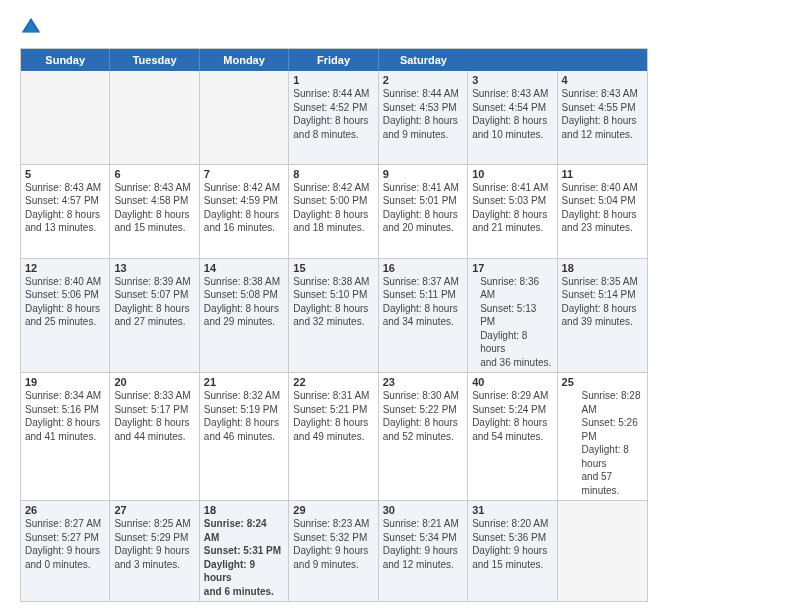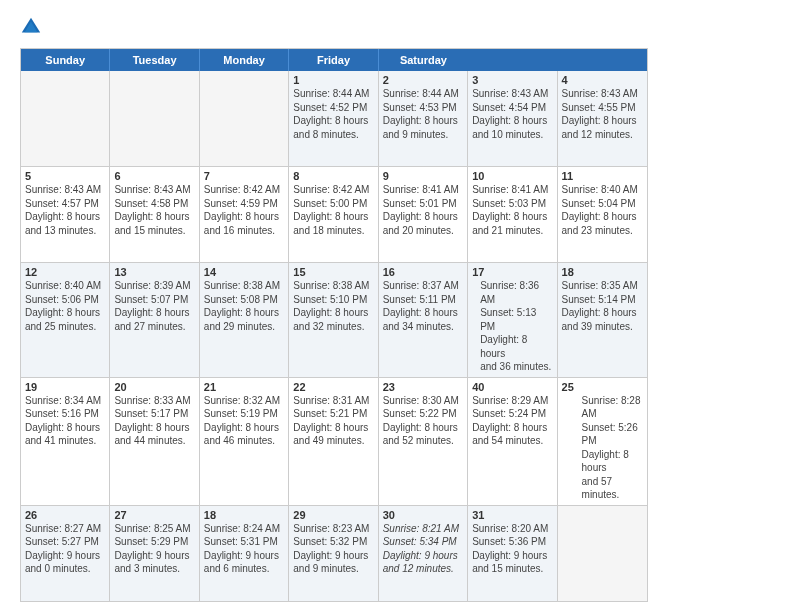--- a/index.html
+++ b/index.html
@@ -337,35 +337,35 @@
           </div>
           <div class="cal-cell alt-row">
             <div class="day-num">27</div>
             <div class="day-detail" style="white-space: pre-line;">Sunrise: 8:25 AM
 Sunset: 5:29 PM
 Daylight: 9 hours
 and 3 minutes.</div>
           </div>
           <div class="cal-cell alt-row">
             <div class="day-num">18</div>
-            <div class="day-detail" style="white-space: pre-line;">Sunrise: 8:24 AM
+            <div class="day-detail" style="white-space: pre-line; font-weight: bold;">Sunrise: 8:24 AM
 Sunset: 5:31 PM
 Daylight: 9 hours
 and 6 minutes.</div>
           </div>
           <div class="cal-cell alt-row">
             <div class="day-num">29</div>
             <div class="day-detail" style="white-space: pre-line;">Sunrise: 8:23 AM
 Sunset: 5:32 PM
 Daylight: 9 hours
 and 9 minutes.</div>
           </div>
           <div class="cal-cell alt-row">
             <div class="day-num">30</div>
-            <div class="day-detail" style="white-space: pre-line; font-style: italic;">Sunrise: 8:21 AM
+            <div class="day-detail" style="white-space: pre-line;">Sunrise: 8:21 AM
 Sunset: 5:34 PM
 Daylight: 9 hours
 and 12 minutes.</div>
           </div>
           <div class="cal-cell alt-row">
             <div class="day-num">31</div>
             <div class="day-detail" style="white-space: pre-line;">Sunrise: 8:20 AM
 Sunset: 5:36 PM
 Daylight: 9 hours
 and 15 minutes.</div>

